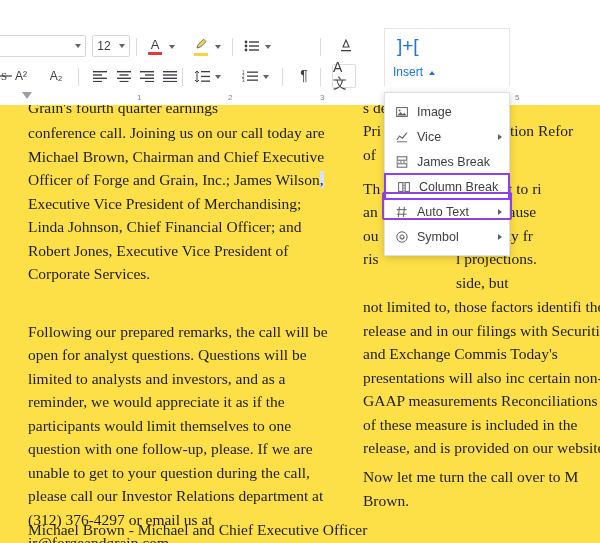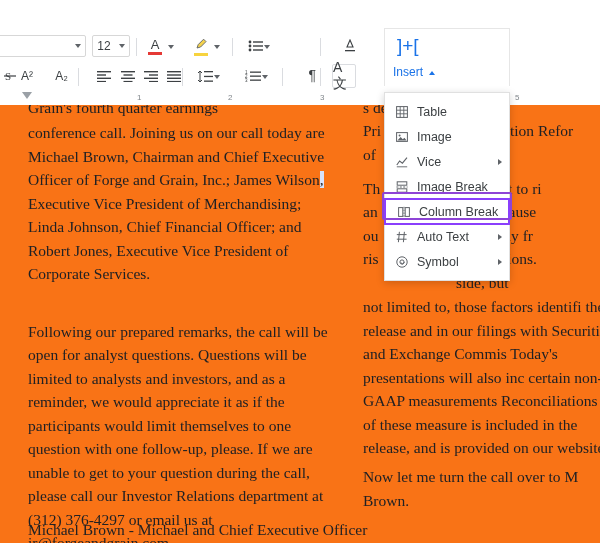--- a/index.html
+++ b/index.html
@@ -32,21 +32,21 @@
     height: 30px;
   }
   .tb-row.r1 { top: 32px; }
   .tb-row.r2 { top: 62px; }
 
   .ctl {
     position: absolute;
     box-sizing: border-box;
     display: flex;
     align-items: center;
-    justify-content: flex-end;
+    justify-content: center;
     font-size: 12px;
     color: #3c4043;
     user-select: none;
   }
   .dropdown {
     border: 1px solid #d7d7d7;
     border-radius: 2px;
     background: #fff;
     height: 22px;
   }
@@ -117,21 +117,21 @@
     border-right: 5px solid transparent;
     border-top: 7px solid #9aa0a6;
   }
 
   
   .doc {
     position: absolute;
     top: 105px; left: 0;
     width: 600px;
     height: 438px;
-    background: #f97316;
+    background: #fde047;
     overflow: hidden;
   }
   .col {
     position: absolute;
     top: 0;
     font-size: 15.5px;
     line-height: 23.5px;
     color: #202124;
     font-family: "Liberation Serif", serif;
   }
@@ -449,32 +449,20 @@
   </div>
 
   <div class="insert-panel">
     <span class="insert-icon">]+[</span>
     <span class="insert-label">Insert</span>
     <span class="insert-caret-up"></span>
   </div>
 
   <div class="menu">
 
-    <div class="menu-item">
-      <span class="mi-icon">
-        <svg width="12" height="12" viewBox="0 0 12 12">
-          <rect x="0.6" y="0.6" width="10.8" height="10.8" fill="none" stroke="#5f6368" stroke-width="1"></rect>
-          <line x1="0.6" y1="4.2" x2="11.4" y2="4.2" stroke="#5f6368" stroke-width="0.9"></line>
-          <line x1="0.6" y1="7.8" x2="11.4" y2="7.8" stroke="#5f6368" stroke-width="0.9"></line>
-          <line x1="4.2" y1="0.6" x2="4.2" y2="11.4" stroke="#5f6368" stroke-width="0.9"></line>
-          <line x1="7.8" y1="0.6" x2="7.8" y2="11.4" stroke="#5f6368" stroke-width="0.9"></line>
-        </svg>
-      </span>
-      <span class="mi-label">Table</span>
-    </div>
 
     <div class="menu-item">
       <span class="mi-icon">
         <svg width="12" height="12" viewBox="0 0 12 12">
           <rect x="0.6" y="1.6" width="10.8" height="8.8" fill="none" stroke="#5f6368" stroke-width="1"></rect>
           <circle cx="3.6" cy="4.4" r="1" fill="#5f6368"></circle>
           <path d="M1.4 9.6 L4.6 6 L6.8 8.2 L8.4 6.8 L10.6 9.6 Z" fill="#5f6368"></path>
         </svg>
       </span>
       <span class="mi-label">Image</span>
@@ -492,21 +480,21 @@
     </div>
 
     <div class="menu-item">
       <span class="mi-icon">
         <svg width="12" height="12" viewBox="0 0 12 12">
           <rect x="1.2" y="0.8" width="9.6" height="3.4" fill="none" stroke="#5f6368" stroke-width="1"></rect>
           <line x1="0.4" y1="6" x2="11.6" y2="6" stroke="#5f6368" stroke-width="1" stroke-dasharray="2 1.4"></line>
           <rect x="1.2" y="7.8" width="9.6" height="3.4" fill="none" stroke="#5f6368" stroke-width="1"></rect>
         </svg>
       </span>
-      <span class="mi-label">Image Break</span>
+      <span class="mi-label">James Break</span>
     </div>
 
     <div class="menu-item highlighted">
       <span class="mi-icon">
         <svg width="12" height="12" viewBox="0 0 12 12">
           <rect x="0.6" y="1.6" width="4.2" height="8.8" fill="none" stroke="#5f6368" stroke-width="1"></rect>
           <rect x="7.2" y="1.6" width="4.2" height="8.8" fill="none" stroke="#5f6368" stroke-width="1"></rect>
           <line x1="6" y1="0.8" x2="6" y2="11.2" stroke="#5f6368" stroke-width="0.9" stroke-dasharray="1.6 1.2"></line>
         </svg>
       </span>

